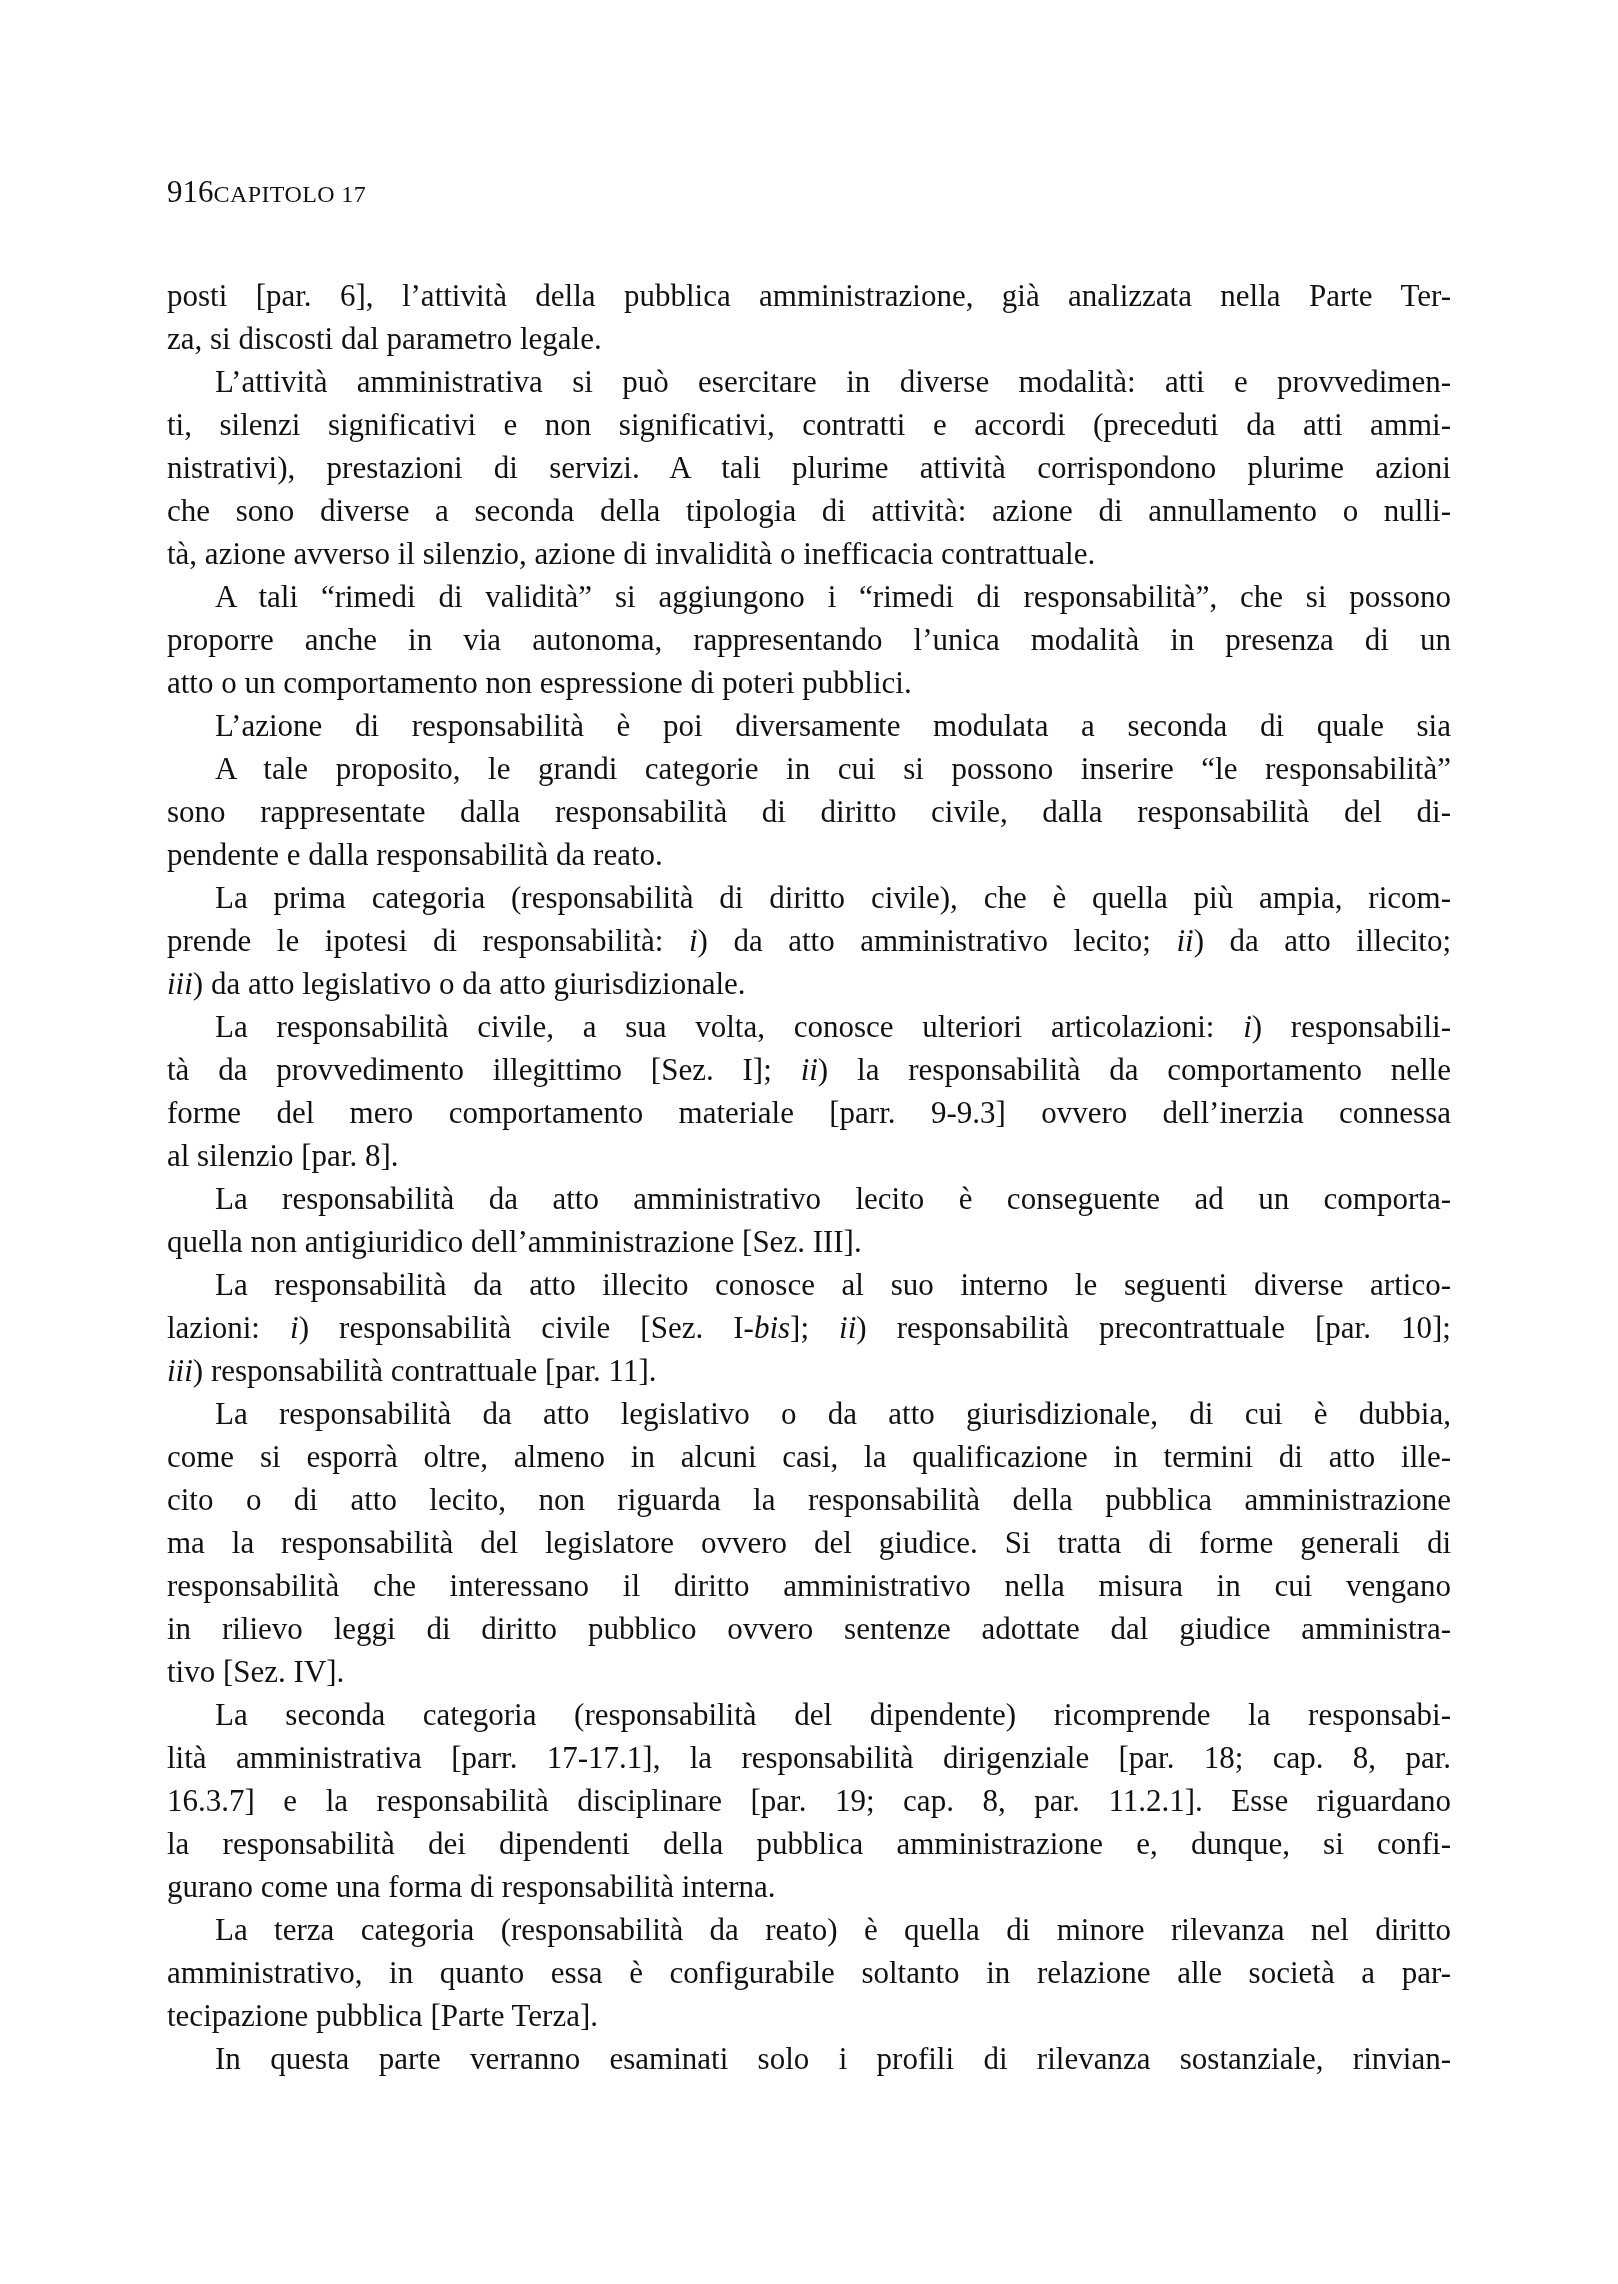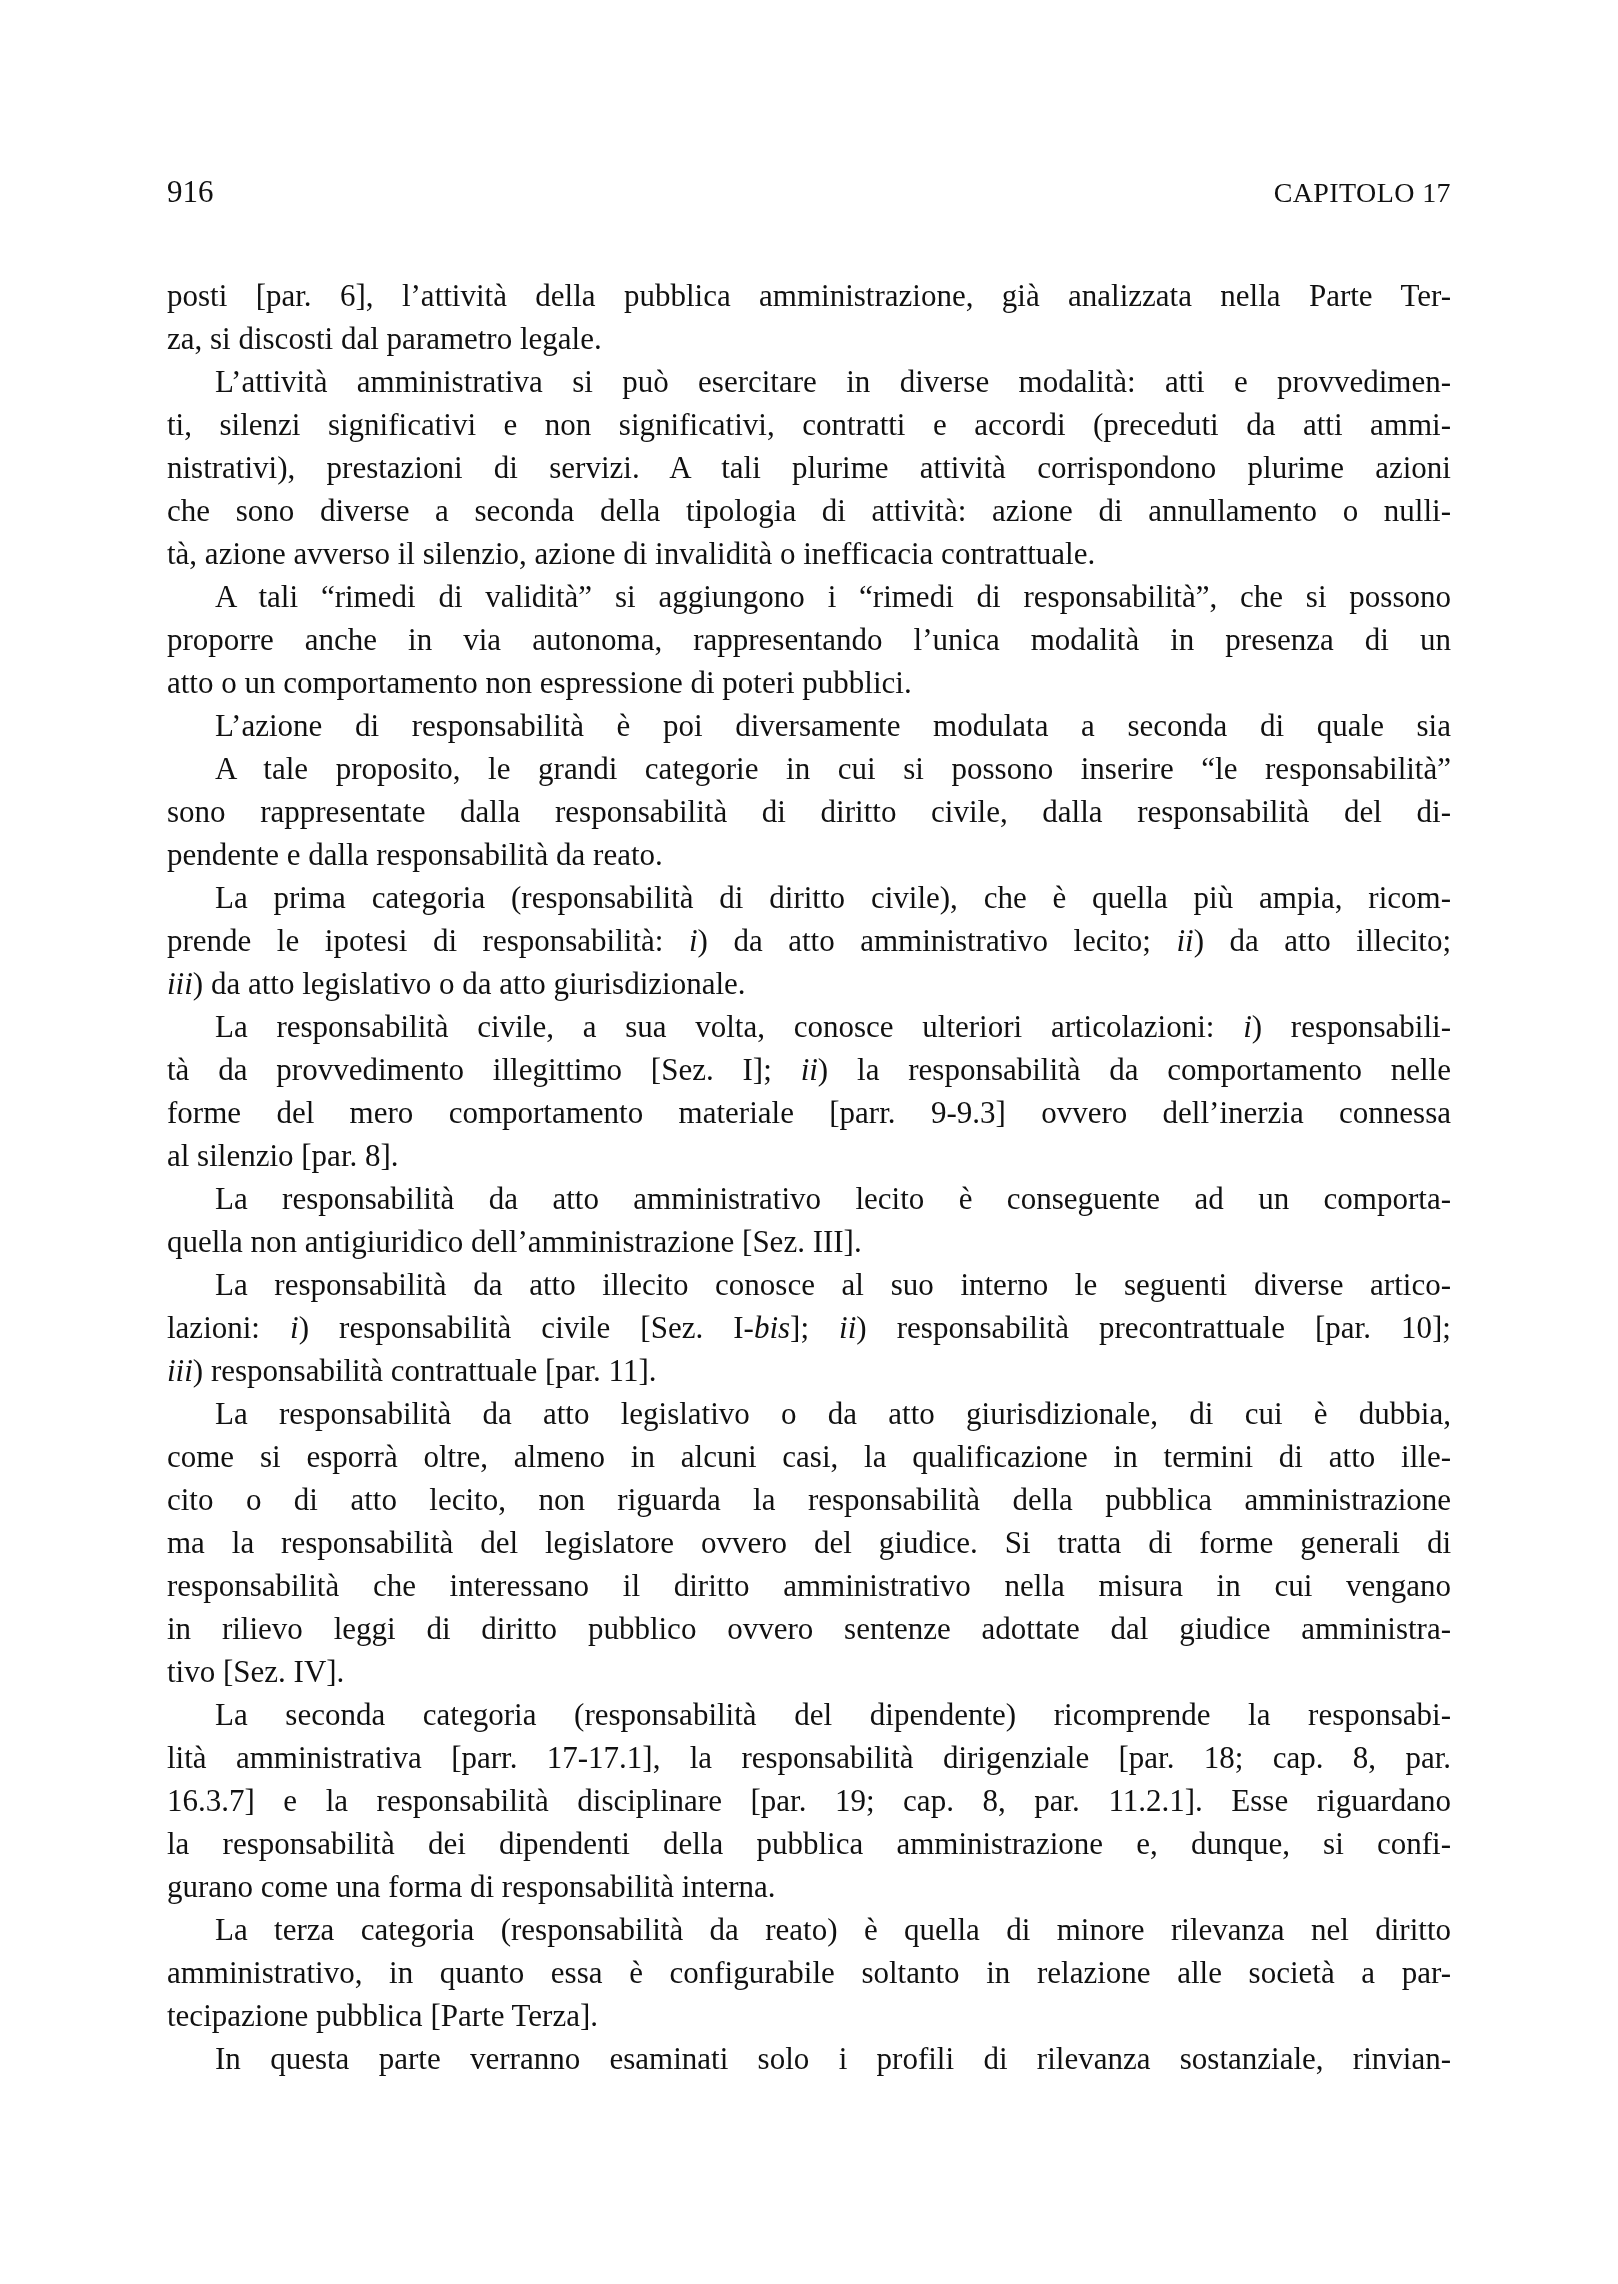--- a/index.html
+++ b/index.html
@@ -1,22 +1,22 @@
 <!DOCTYPE html>
 <html style="font-size:13px"><head>
 <meta charset="utf-8">
 <style>
   html, body { margin: 0; padding: 0; background: #ffffff; }
   body { width: 1619px; height: 2284px; position: relative; overflow: hidden; }
   .page { position: absolute; left: 0; top: 0; width: 1619px; height: 2284px; background: #ffffff; color: #111111;
           font-family: "Liberation Serif", "DejaVu Serif", serif; }
   .running-head { position: absolute; left: 167px; width: 1284px; top: 173px; height: 37px;
-                  display: flex; justify-content: space-between; align-items: baseline; }
+                  display: flex; align-items: baseline; }
   .page-number { font-size: 31px; line-height: 37px; }
-  .chapter-label { font-size: 28px; line-height: 37px; letter-spacing: 0.4px; }
+  .chapter-label { font-size: 24px; line-height: 37px; letter-spacing: 0.4px; }
   .body-text { position: absolute; left: 167px; top: 274px; width: 1284px; font-size: 31px; line-height: 43px; font-family: Liberation Serif, serif; }
   .para { margin: 0; }
   .line { display: block; white-space: nowrap; text-align: justify; text-align-last: justify; height: 43px; overflow: visible; }
   .line.last { text-align: left; text-align-last: left; }
   .line.indent { padding-left: 48px; }
   i { font-style: italic; }
 </style>
 </head>
 <body>
 

